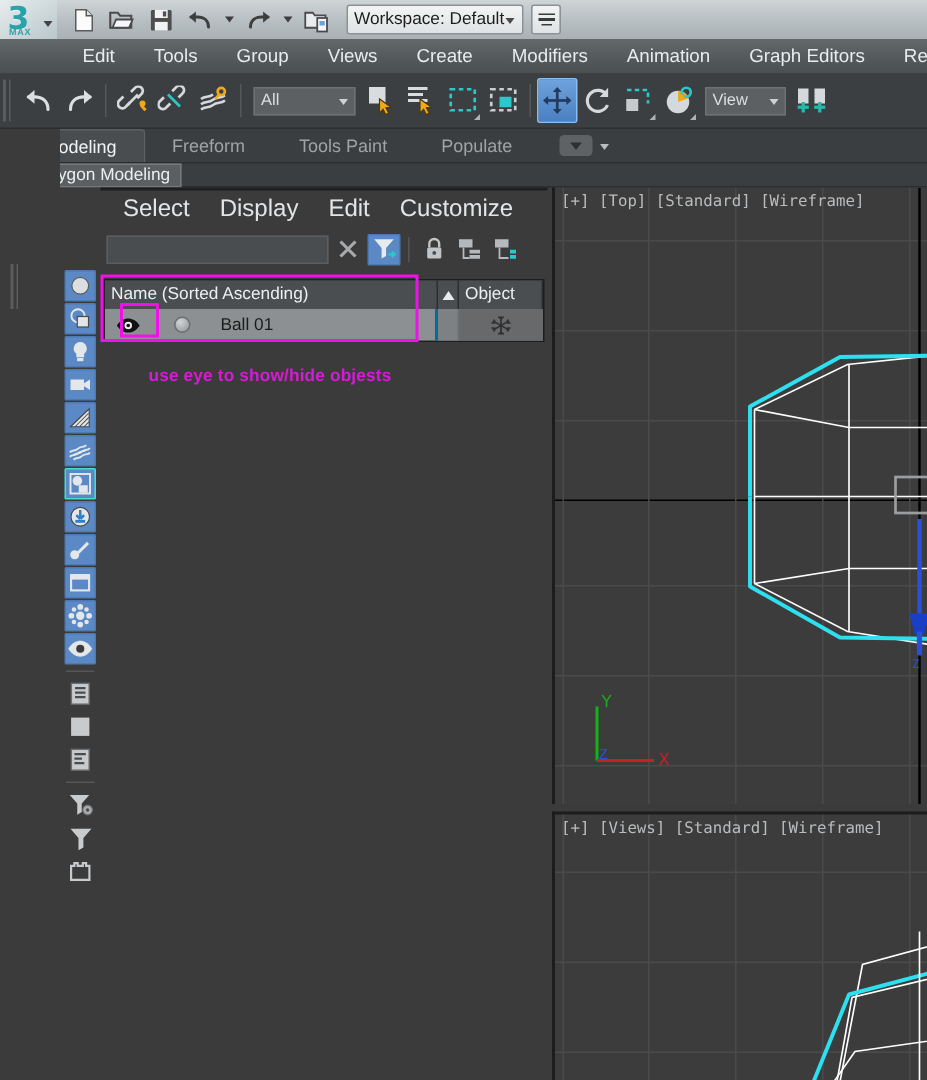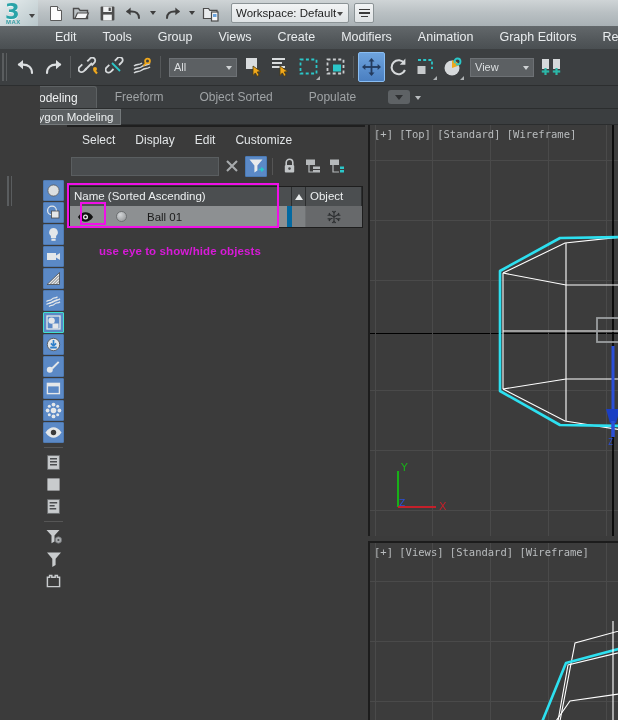--- a/index.html
+++ b/index.html
@@ -162,21 +162,21 @@
   .vbtn.blue.sel { border: 1px solid #3fe0d0; }
   .vbtn.grayicon { background: transparent; }
   .vdiv { width: 19px; height: 1px; background: #565656; margin: 3px 0; }
 
   
   .explorer {
     position: absolute; left: 67px; top: 125px; width: 298px; height: 595px;
     background: #3b3b3b; border-top: 2px solid #1f1f1f;
   }
   .exp-menubar { height: 25px; display: flex; align-items: center; padding-left: 5px; }
-  .exp-menuitem { font-size: 12px; color: #e2e5e7; padding: 0 10px; }
+  .exp-menuitem { font-size: 16px; color: #e2e5e7; padding: 0 10px; }
   .exp-filterbar { height: 28px; display: flex; align-items: center; padding: 0 4px; gap: 2px; }
   .search-field {
     width: 148px; height: 19px; background: #4a4d4f; border: 1px solid #5a5e60;
     font-size: 11px; color: #d5d8da; padding: 0 4px; line-height: 17px;
   }
   .fbtn {
     width: 22px; height: 21px; display: flex; align-items: center; justify-content: center;
     position: relative;
   }
   .fbtn.active { background: #5b89c6; border: 1px solid #4a7ab5; border-radius: 1px; }
@@ -194,21 +194,21 @@
   .th.name { width: 222px; }
   .th.sortcol { width: 14px; display: flex; align-items: center; justify-content: center; padding: 0; }
   .th.frozen { width: 56px; }
   .sort-tri {
     width: 0; height: 0; border-left: 4px solid transparent;
     border-right: 4px solid transparent; border-bottom: 6px solid #e8ebec;
   }
   .tr-row { display: flex; height: 21px; background: #8d9092; }
   .td-name {
     width: 222px; display: flex; align-items: center; gap: 20px; padding-left: 4px;
-    border-right: 5px solid #0369a1;
+    border-right: 2px solid #0369a1;
   }
   .td-sort { width: 14px; border-right: 1px solid #6f7274; background: #7e8183; }
   .td-frozen {
     width: 56px; display: flex; align-items: center; justify-content: center;
     background: #67696b;
   }
   .row-label { font-size: 11.5px; color: #1b1b1b; }
   .eye-cell {
     width: 22px; height: 17px; display: flex; align-items: center; justify-content: center;
     position: relative;
@@ -442,21 +442,21 @@
     <div class="tbtn">
       <svg width="22" height="20" viewBox="0 0 22 20">
           <circle cx="10" cy="11" r="7.5" fill="#d6d9db"></circle>
           <path d="M10 11 L10 3.5 A7.5 7.5 0 0 1 17 8.5 z" fill="#f0a81c"></path>
           <circle cx="15.5" cy="4.5" r="3" fill="none" stroke="#2bc7c9" stroke-width="1.8"></circle>
           <path d="M13.6 6.5l-3 3" stroke="#f0a81c" stroke-width="2"></path>
         </svg>
       <span class="fo"></span>
     </div>
 
-    <div class="combo-dark" style="width:64px">
+    <div class="combo-dark" style="width:54px">
       <span>View</span>
       <span class="cd-caret"></span>
     </div>
 
     <div class="tbtn">
       <svg width="24" height="20" viewBox="0 0 24 20">
           <rect x="2" y="2" width="7" height="10" fill="#d6d9db"></rect>
           <rect x="13" y="2" width="7" height="10" fill="#d6d9db"></rect>
           <g fill="#2bb7a8">
             <rect x="4.4" y="11" width="2.2" height="7"></rect>
@@ -464,21 +464,21 @@
             <rect x="15.4" y="11" width="2.2" height="7"></rect>
             <rect x="12.8" y="13.4" width="7.4" height="2.2"></rect>
           </g>
         </svg>
     </div>
   </div>
 
   <div class="ribbon">
     <div class="rtab active">Modeling</div>
     <div class="rtab">Freeform</div>
-    <div class="rtab">Object Sorted</div>
+    <div class="rtab">Tools Paint</div>
     <div class="rtab">Populate</div>
     <div class="ribbon-caret-btn">
         <span class="cc"></span>
       </div>
     <div class="ribbon-caret2"></div>
   </div>
 
   <div class="ribbon-panel">
     <div class="panel-tab">Polygon Modeling</div>
   </div>

